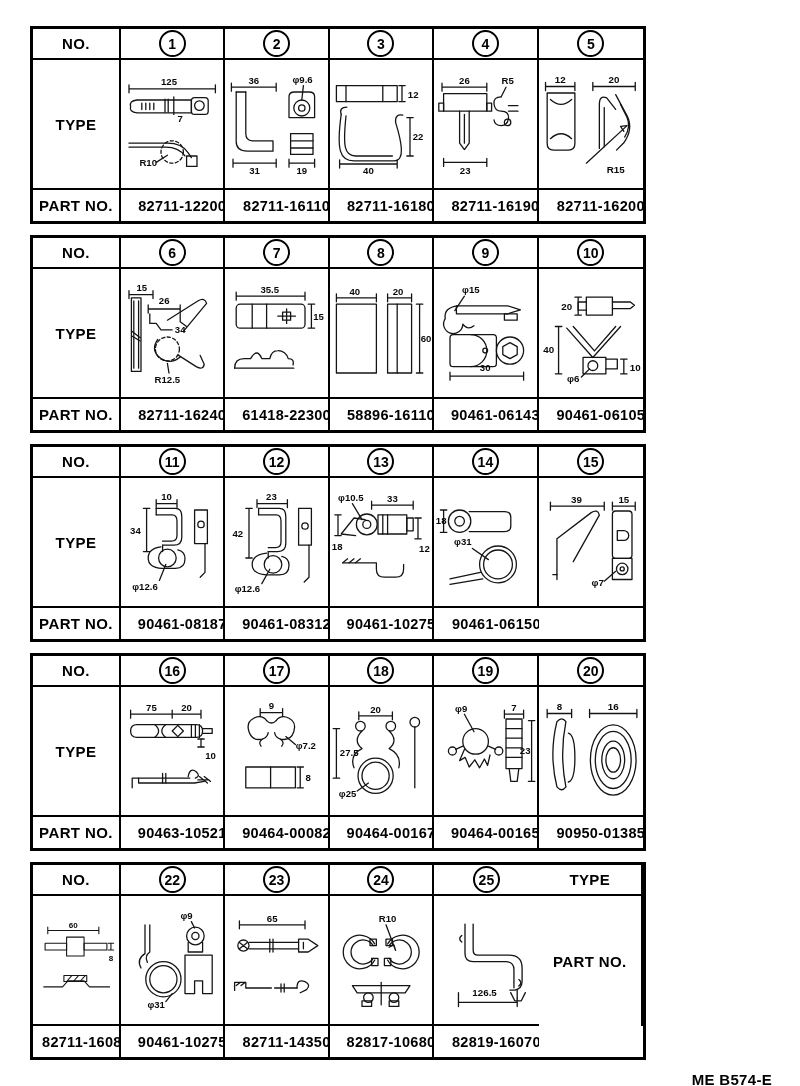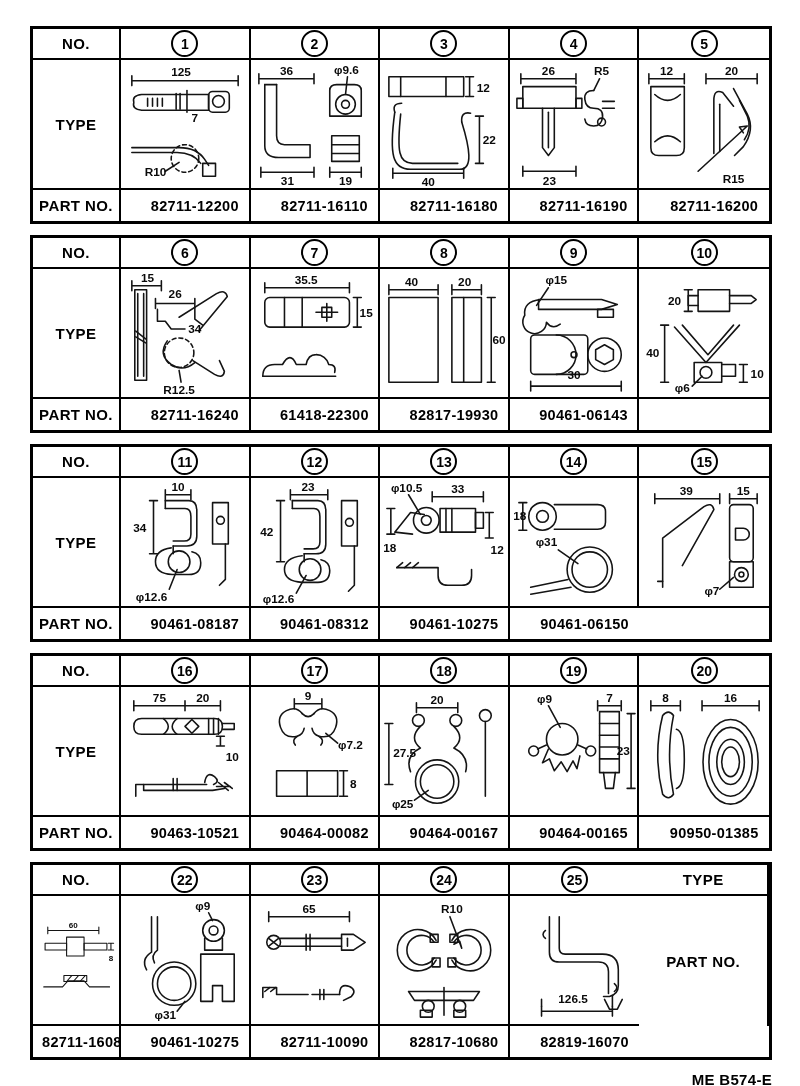--- a/index.html
+++ b/index.html
@@ -1,18 +1,18 @@
 <!DOCTYPE html>
 <html><head>
 <meta charset="utf-8">
 <style>
   html,body{margin:0;padding:0;background:#fff;}
   body{width:800px;height:1086px;overflow:hidden;font-family:"Liberation Sans",sans-serif;color:#000;}
   .page{padding:26px 28px 0 30px;}
-  .blk{border:3px solid #000;width:742px;box-sizing:border-box;margin-bottom:11px;
+  .blk{border:3px solid #000;width:616px;box-sizing:border-box;margin-bottom:11px;
        display:grid;grid-template-columns:88px repeat(5,1fr);grid-template-rows:31px 130px 31px;background:#fff;}
   .c{border-right:2px solid #000;border-bottom:2px solid #000;box-sizing:border-box;
      display:flex;align-items:center;justify-content:center;overflow:hidden;}
   .lc{border-right:none;}
   .lr{border-bottom:none;}
   .lbl{font-weight:bold;font-size:15px;letter-spacing:.4px;white-space:nowrap;}
   .partno{font-weight:bold;font-size:14.5px;white-space:nowrap;letter-spacing:.3px;margin-left:20px;}
   .num{width:23px;height:23px;border:2px solid #000;border-radius:50%;display:flex;
        align-items:center;justify-content:center;font-weight:bold;font-size:14px;line-height:1;}
   svg{display:block;}
@@ -273,24 +273,27 @@
     </div>
 
     <div class="c lbl lr">PART NO.</div>
     <div class="c lr">
         <span class="partno">82711-16240</span>
       </div>
     <div class="c lr">
         <span class="partno">61418-22300</span>
       </div>
     <div class="c lr">
-        <span class="partno">82817-19930</span>
+        <span class="partno">58896-16110</span>
       </div>
     <div class="c lr">
         <span class="partno">90461-06143</span>
+      </div>
+    <div class="c lc lr">
+        <span class="partno">90461-06105</span>
       </div>
   </div>
 
   <div class="blk">
     <div class="c lbl">NO.</div>
     <div class="c">
         <span class="num">11</span>
       </div>
     <div class="c">
         <span class="num">12</span>
@@ -657,21 +660,21 @@
     </div>
 
     <div class="c lbl lr">PART NO.</div>
     <div class="c lr">
         <span class="partno">82711-16080</span>
       </div>
     <div class="c lr">
         <span class="partno">90461-10275</span>
       </div>
     <div class="c lr">
-        <span class="partno">82711-10090</span>
+        <span class="partno">82711-14350</span>
       </div>
     <div class="c lr">
         <span class="partno">82817-10680</span>
       </div>
     <div class="c lc lr">
         <span class="partno">82819-16070</span>
       </div>
   </div>
 
   <div class="doccode">ME B574-E</div>

